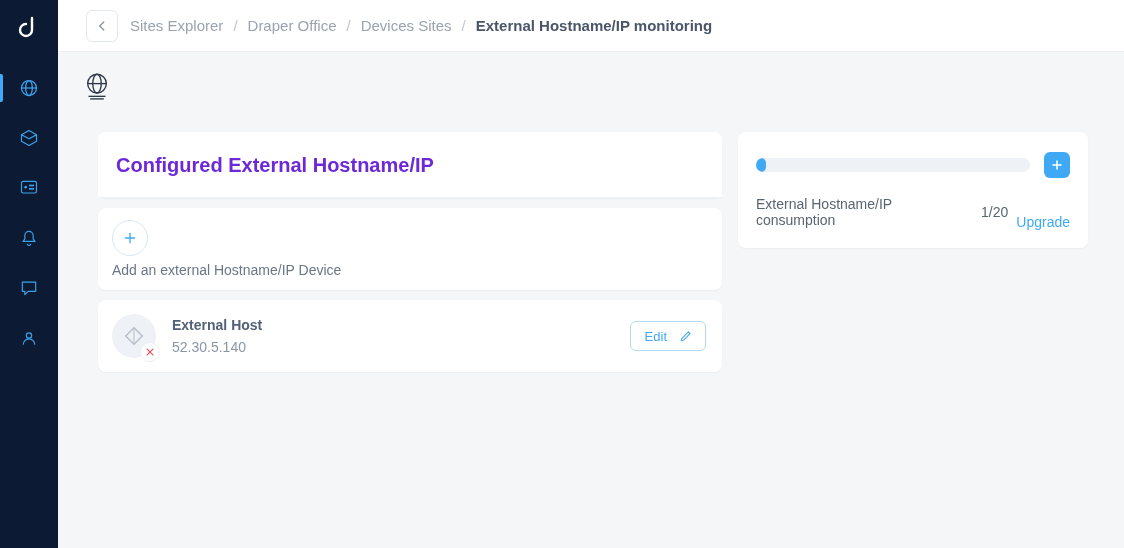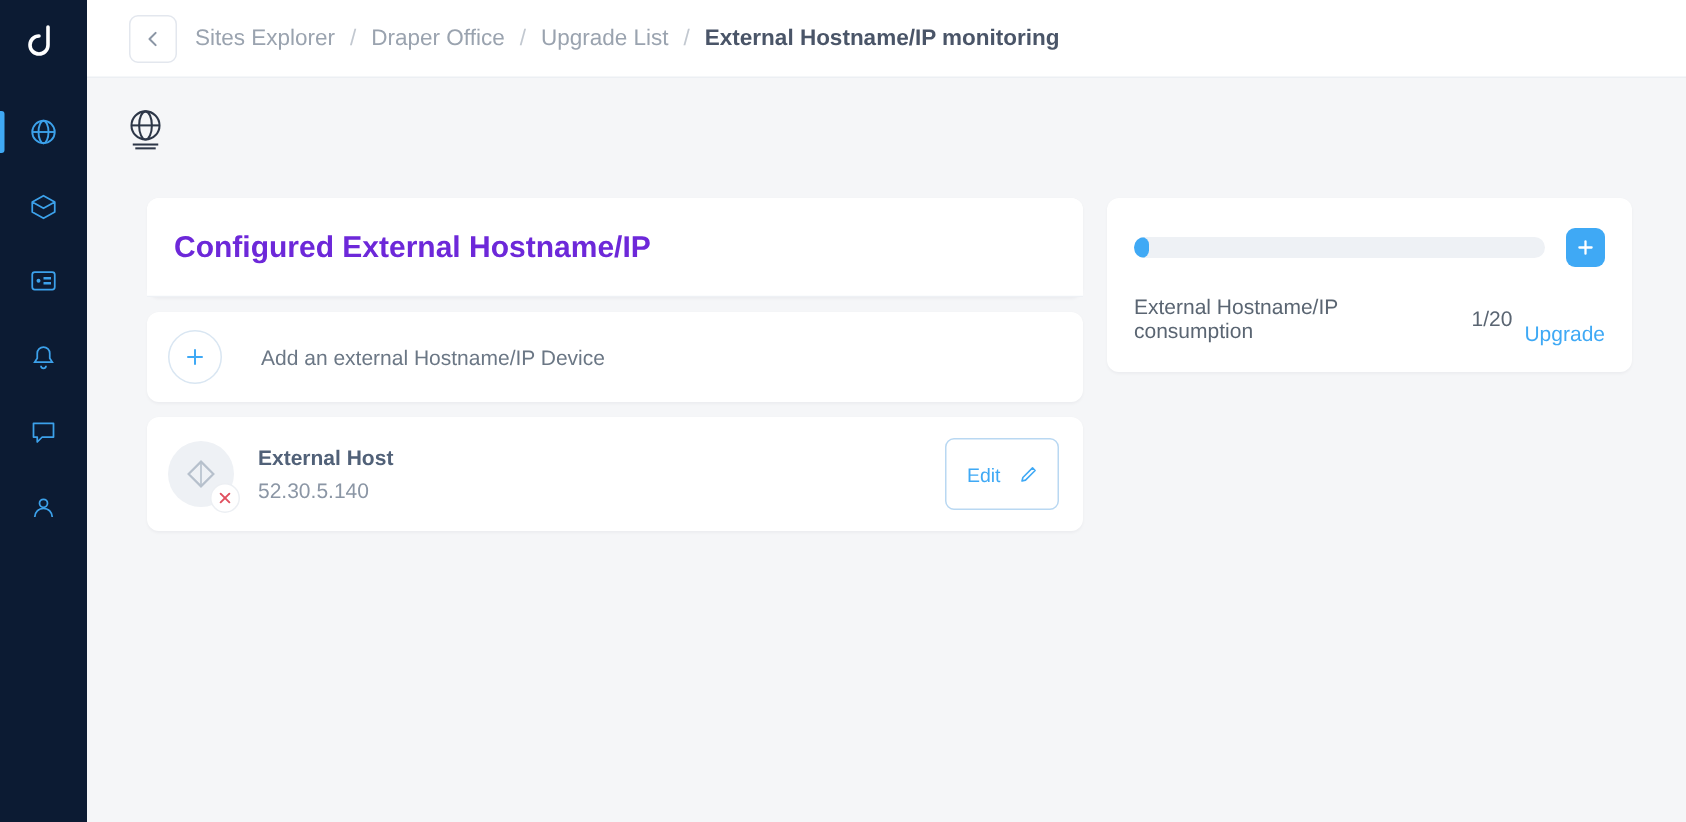--- a/index.html
+++ b/index.html
@@ -130,24 +130,25 @@
       border-bottom: 1px solid #eef1f5;
       border-radius: 8px 8px 0 0;
       background:#fff;
     }
     .add-row {
       margin-top: 10px;
       background:#fff;
       border-radius:8px;
       padding: 12px 14px;
       display:flex;
-      align-items:center;
-      gap:26px;
+      align-items:flex-start;
+      gap:6px;
       box-shadow: 0 1px 2px rgba(20,30,50,0.04);
       cursor:pointer;
+      flex-direction:column;
     }
     .plus-circle {
       width: 36px; height:36px;
       border:1px solid #d9e6f2;
       border-radius:50%;
       display:flex;align-items:center;justify-content:center;
       color:#3fa9f5;
     }
     .add-row .lbl { font-size:14px; color:#6b7785; }
 
@@ -176,21 +177,21 @@
       font-size:12px; font-weight:700;
     }
     .dev-text .name { font-size:14px; font-weight:600; color:#516178; }
     .dev-text .ip { font-size:14px; color:#8b96a5; margin-top:6px; }
     .spacer { flex:1; }
     .edit-btn {
       border:1px solid #b9d8f2;
       background:#fff;
       color:#3fa9f5;
       border-radius:6px;
-      height:48px;
+      height:30px;
       padding: 0 12px 0 14px;
       display:flex; align-items:center; gap:12px;
       font-size:13px;
       cursor:pointer;
     }
 
     .consumption-card {
       padding: 20px 18px 18px 18px;
     }
     .cons-row1 { display:flex; align-items:center; gap:14px; }
@@ -277,21 +278,21 @@
     <div class="back-btn">
       <svg width="14" height="14" viewBox="0 0 24 24">
         <path d="M15 5 L8 12 L15 19" stroke="#8b96a5" stroke-width="2.4" fill="none" stroke-linecap="round" stroke-linejoin="round"></path>
       </svg>
     </div>
     <div class="crumbs">
       <span class="link">Sites Explorer</span>
       <span class="sep">/</span>
       <span class="link">Draper Office</span>
       <span class="sep">/</span>
-      <span class="link">Upgrade List</span>
+      <span class="link">Devices Sites</span>
       <span class="sep">/</span>
       <span class="current">External Hostname/IP monitoring</span>
     </div>
   </div>
 
   <div class="page-header">
     <div class="ph-icon">
       <svg width="34" height="34" viewBox="0 0 40 40">
         <circle cx="20" cy="16" r="11" stroke="#2d3748" stroke-width="1.6" fill="none"></circle>
         <ellipse cx="20" cy="16" rx="5" ry="11" stroke="#2d3748" stroke-width="1.6" fill="none"></ellipse>

